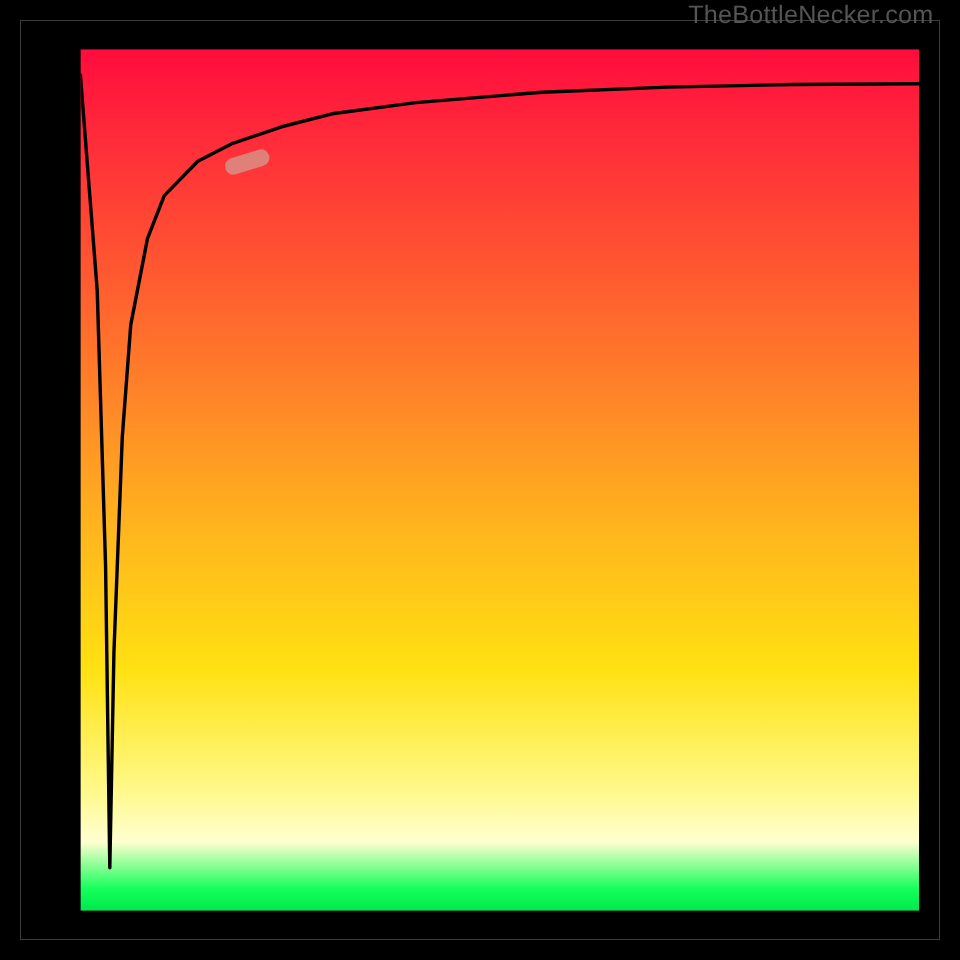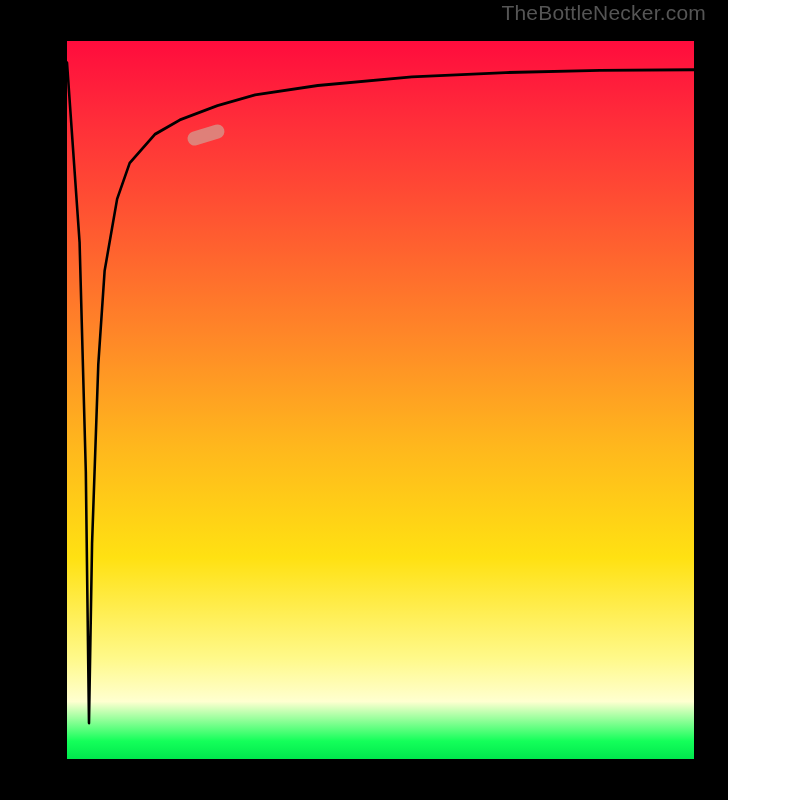--- a/index.html
+++ b/index.html
@@ -5,21 +5,21 @@
   html, body {
     margin: 0;
     padding: 0;
     width: 800px;
     height: 800px;
     background: #ffffff;
     font-family: Arial, Helvetica, sans-serif;
   }
   .wrap {
     position: relative;
-    width: 728px;
+    width: 800px;
     height: 800px;
   }
   .border-top, .border-bottom {
     position: absolute;
     left: 0; right: 0;
     height: 17px;
     background: #000;
   }
   .border-top { top: 0; }
   .border-bottom { bottom: 0; }

